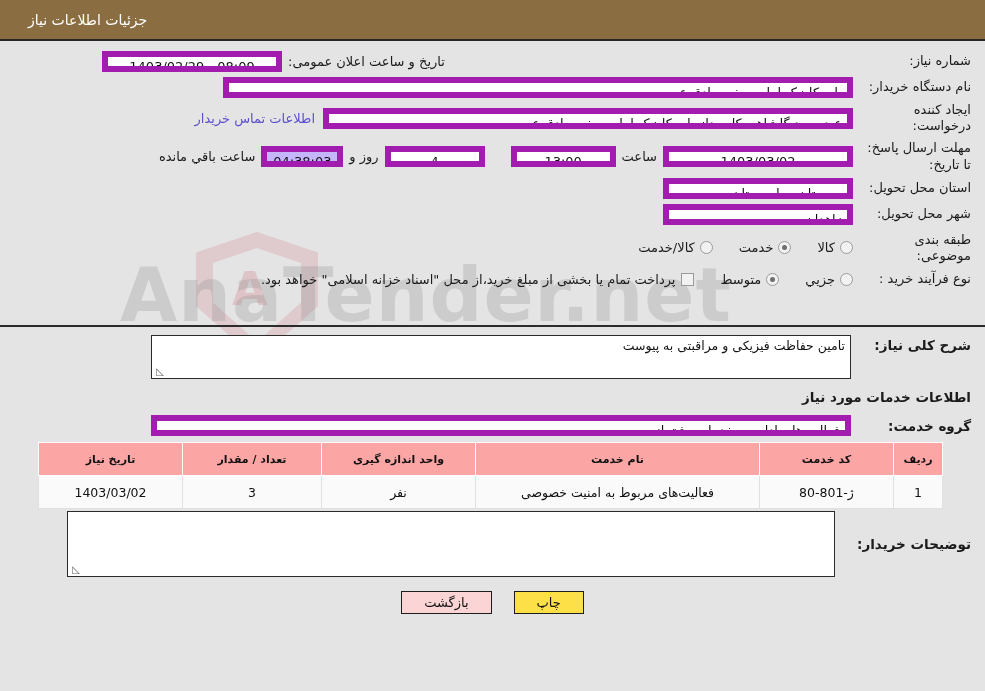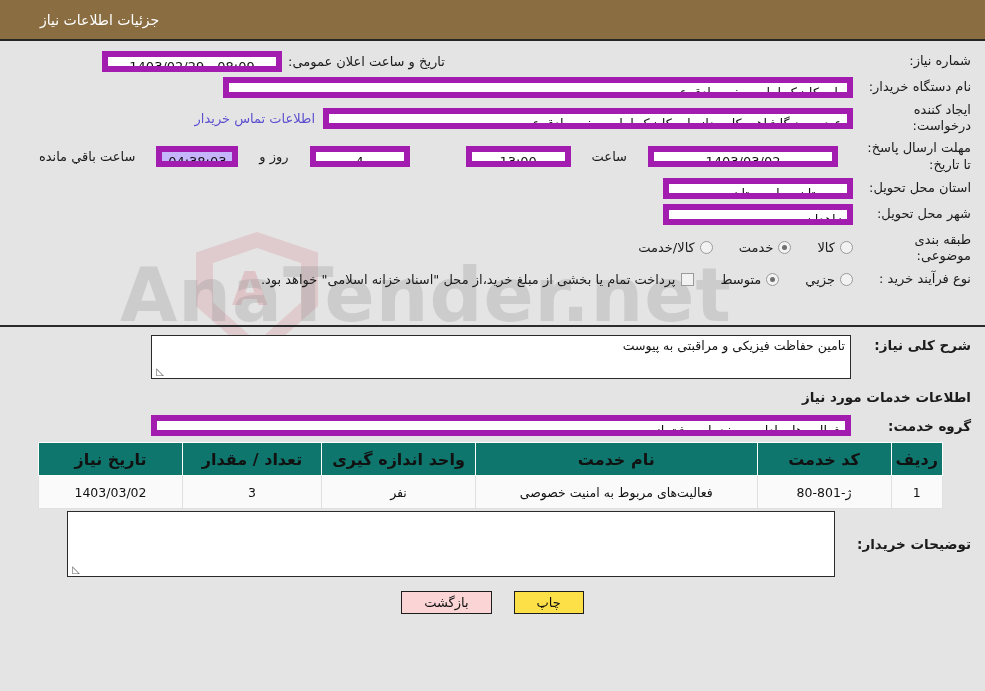--- a/index.html
+++ b/index.html
@@ -57,21 +57,21 @@
   }
 
   
   .titlebar{
     position:relative;z-index:2;
     height:41px;
     background:#8a6e42;
     border-bottom:2px solid #262626;
     box-sizing:border-box;
     display:flex;align-items:center;
-    padding-left:12px;padding-right:0;
+    padding-left:0;padding-right:0;
   }
   .titlebar .title{
     color:#ffffff;
     font-size:14px;
     margin-right:auto;
     padding-left:28px;
   }
 
   
   .panel{
@@ -206,27 +206,27 @@
 
   
   table.items{
     border-collapse:collapse;
     width:905px;
     margin:6px auto 0 auto;
     font-size:12.5px;
     background:#fafafa;
   }
   table.items th{
-    background:#0f766e;
+    background:#fca5a5;
     border:1px solid #ffffff;
     color:#111;
     font-weight:bold;
     height:28px;
     padding:2px 4px;
-    font-size:16px;
+    font-size:11px;
   }
   table.items td{
     background:#fafafa;
     border:1px solid #e0e0e0;
     text-align:center;
     height:28px;
     padding:2px 4px;
     color:#111;
   }
 
@@ -275,21 +275,21 @@
     <div class="lbl lbl-w">نام دستگاه خریدار:</div>
     <div class="fld right" style="width:630px;">پلی کلینیک امام جعفر صادق ع</div>
   </div>
 
   <div class="row">
     <div class="lbl lbl-w">ایجاد کننده درخواست:</div>
     <div class="fld right" style="width:530px;padding-left:17px;">عیدمحمد گلشاهی کاربرداز پلی کلینیک امام جعفر صادق ع</div>
     <div class="link">اطلاعات تماس خریدار</div>
   </div>
 
-  <div class="row" style="align-items:center;gap:15px;">
+  <div class="row" style="align-items:center;">
     <div class="lbl lbl-w" style="white-space:normal;line-height:1.35;">مهلت ارسال پاسخ: تا تاریخ:</div>
     <div class="fld center" style="width:190px;">1403/03/02</div>
     <div class="inline-lbl">ساعت</div>
     <div class="fld center" style="width:105px;">13:00</div>
     <div style="width:26px;"></div>
     <div class="fld center" style="width:100px;">4</div>
     <div class="inline-lbl">روز و</div>
     <div class="fld cream" style="width:82px;">04:38:03</div>
     <div class="inline-lbl">ساعت باقي مانده</div>
   </div>

